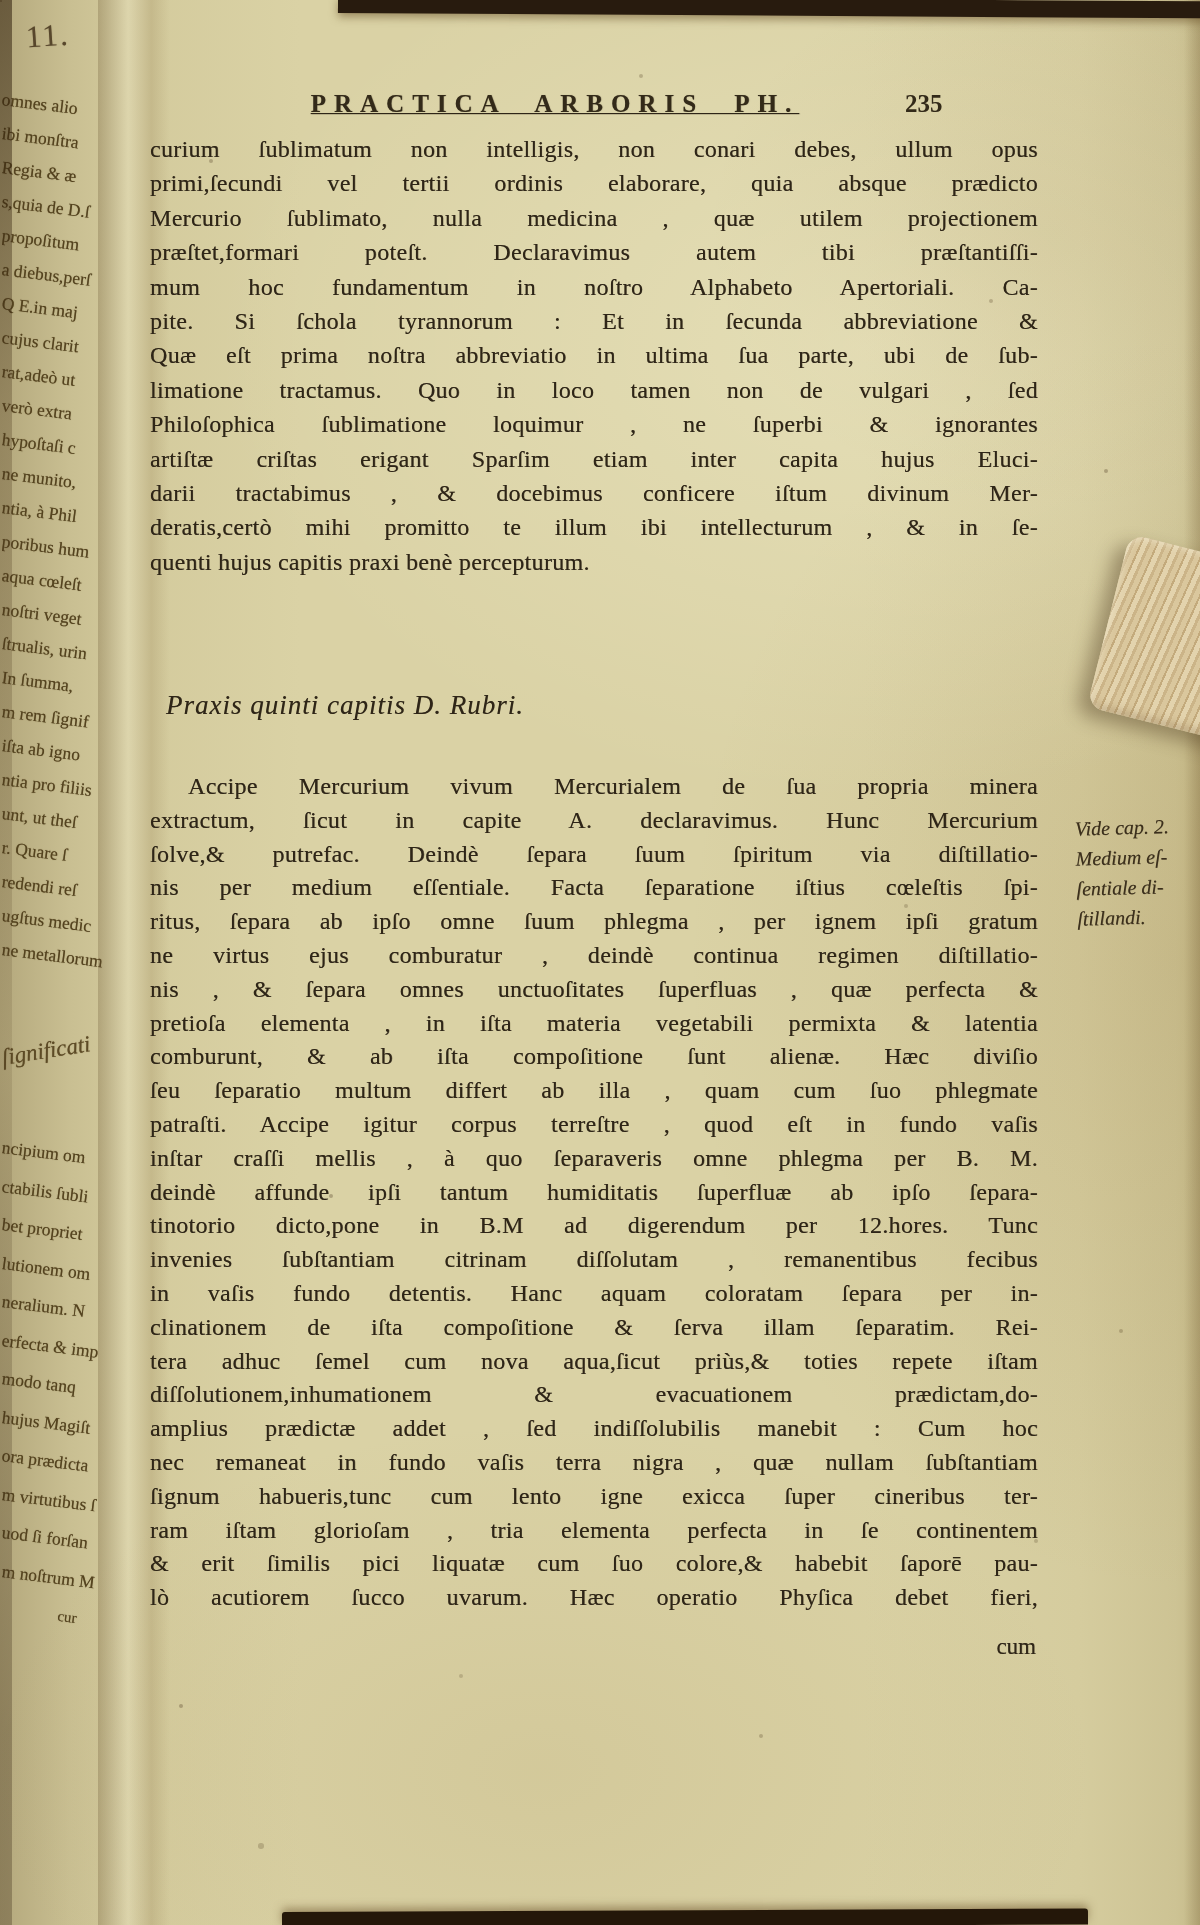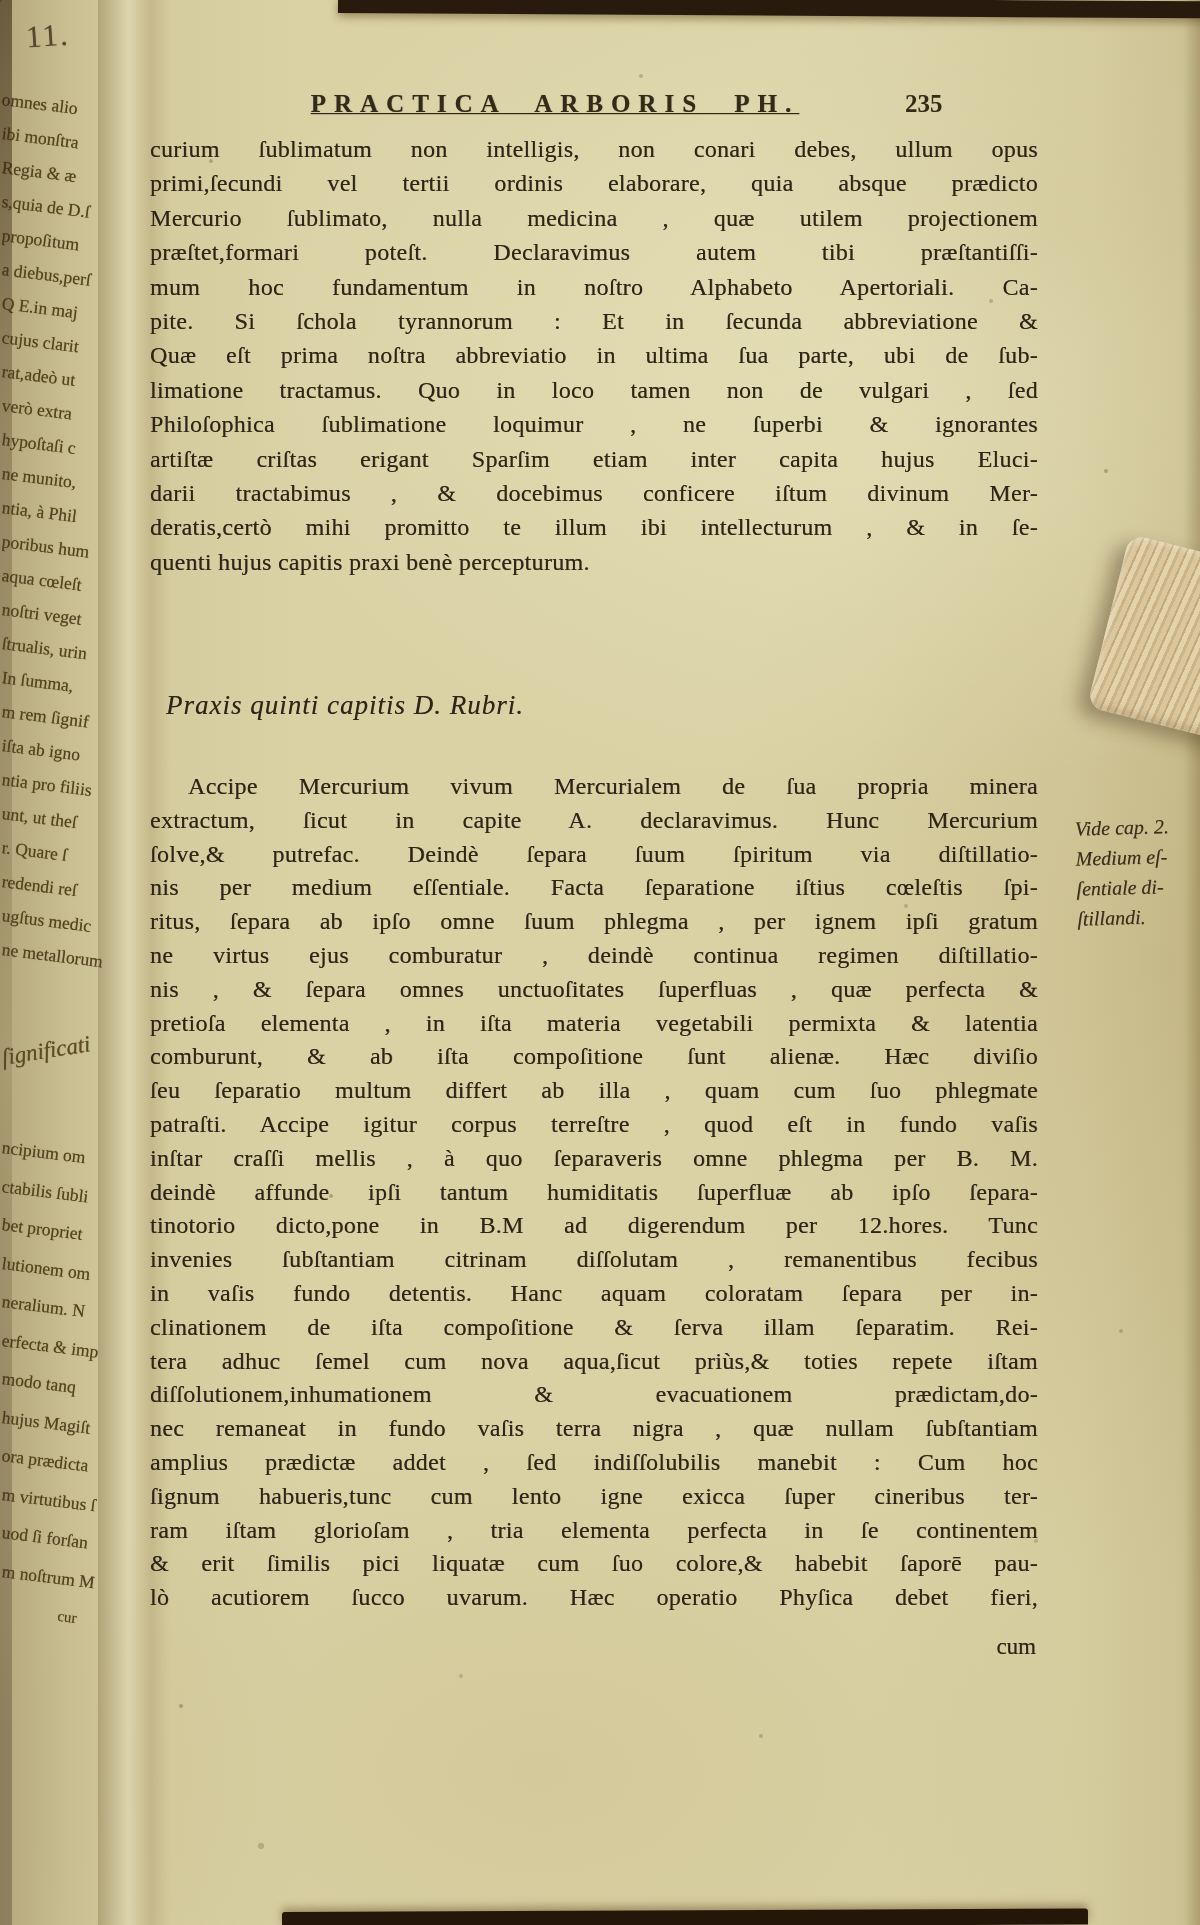--- a/index.html
+++ b/index.html
@@ -185,22 +185,22 @@
       <div class="line">ſeu ſeparatio multum differt ab illa , quam cum ſuo phlegmate</div>
       <div class="line">patraſti.  Accipe igitur corpus terreſtre , quod eſt in fundo vaſis</div>
       <div class="line">inſtar craſſi mellis , à quo ſeparaveris omne phlegma per B. M.</div>
       <div class="line">deindè affunde ipſi tantum humiditatis ſuperfluæ ab ipſo ſepara-</div>
       <div class="line">tinotorio dicto,pone in B.M ad digerendum per 12.hores. Tunc</div>
       <div class="line">invenies ſubſtantiam citrinam diſſolutam , remanentibus fecibus</div>
       <div class="line">in vaſis fundo detentis.  Hanc aquam coloratam ſepara per in-</div>
       <div class="line">clinationem de iſta compoſitione &amp; ſerva illam ſeparatim. Rei-</div>
       <div class="line">tera adhuc ſemel cum nova aqua,ſicut priùs,&amp; toties repete iſtam</div>
       <div class="line">diſſolutionem,inhumationem &amp; evacuationem prædictam,do-</div>
+      <div class="line">amplius prædictæ addet , ſed indiſſolubilis manebit :  Cum hoc</div>
       <div class="line">nec remaneat in fundo vaſis terra nigra , quæ nullam ſubſtantiam</div>
-      <div class="line">amplius prædictæ addet , ſed indiſſolubilis manebit :  Cum hoc</div>
       <div class="line">ſignum habueris,tunc cum lento igne exicca ſuper cineribus ter-</div>
       <div class="line">ram iſtam glorioſam , tria elementa perfecta in ſe continentem</div>
       <div class="line">&amp; erit ſimilis pici liquatæ cum ſuo colore,&amp; habebit ſaporē pau-</div>
       <div class="line">lò acutiorem ſucco uvarum.  Hæc operatio Phyſica debet fieri,</div>
     </div>
 
     <div class="catchword">cum</div>
   </div>
 
   <div class="margin-notes">

